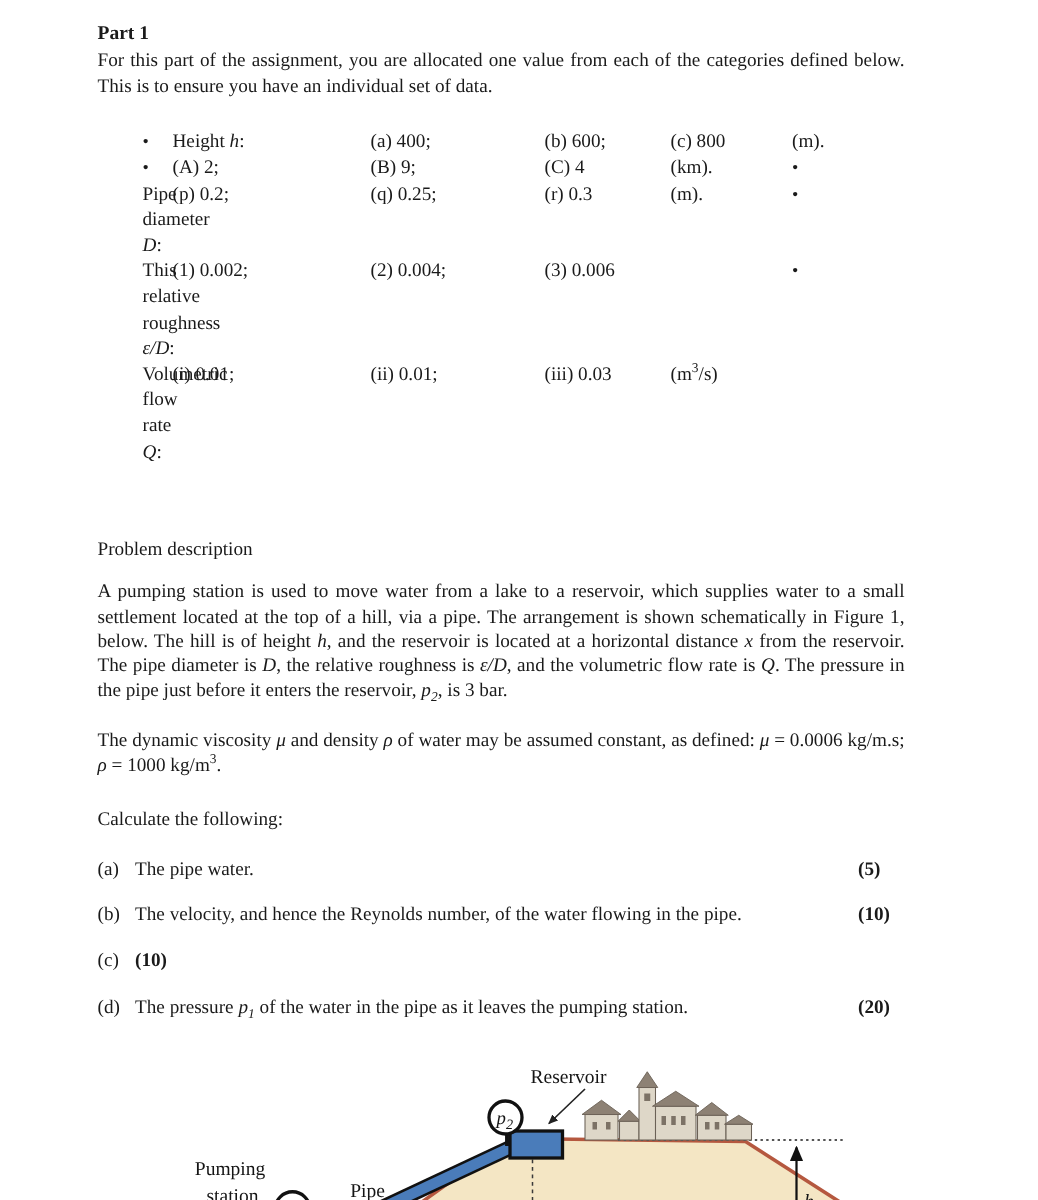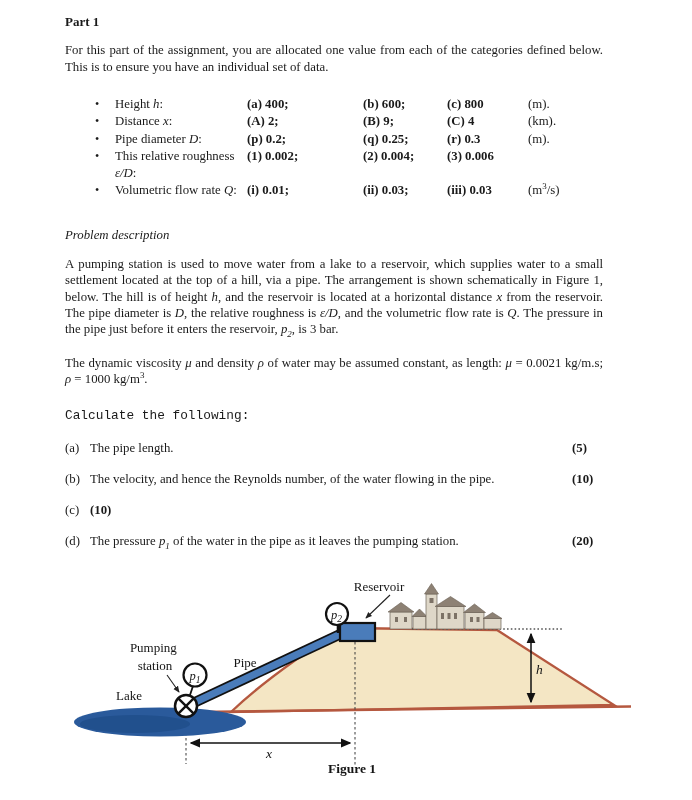--- a/index.html
+++ b/index.html
@@ -3,28 +3,28 @@
 <meta charset="utf-8">
 <style>
   :root{
     --hill-fill:#f4e6c4; --hill-stroke:#b5583f; --pipe-fill:#4a7cba; --ink:#151515;
     --water:#2a5a9b; --water-dark:#17457f; --village-wall:#ded7c8; --village-roof:#8d8174;
   }
   html,body{margin:0;padding:0;background:#ffffff;}
   body{width:692px;height:800px;overflow:hidden;font-family:"Liberation Serif",serif;color:#1a1a1a;}
   .content{padding:14px 89px 0 65px;font-size:12.8px;line-height:16.4px;}
   .part-title{font-weight:bold;font-size:13px;margin:0;}
-  .intro{margin:12px 0 0;text-align:justify;}
+  .intro{margin:2px 0 0;text-align:justify;}
   .alloc{display:grid;grid-template-columns:20px 132px 116px 84px 81px auto;margin:21px 0 0 30px;line-height:17.2px;}
   .alloc .bullet{font-size:12px;}
-  .alloc .opt{font-weight:bold;}
-  .prob-head{margin:28px 0 0;font-style:italic;}
+  .alloc .opt{font-weight:normal;}
+  .prob-head{margin:48px 0 0;}
   .para{margin:12px 0 0;text-align:justify;}
   .para2{margin:17px 0 0;text-align:justify;}
-  .calc{margin:20px 0 0;font-family:Liberation Mono, monospace;}
+  .calc{margin:20px 0 0;}
   .questions{margin:16px 0 0;}
   .q-row{display:flex;margin-bottom:14.5px;}
   .q-label{width:25px;flex:0 0 auto;}
   .q-text{width:482px;flex:0 0 auto;}
   .q-marks{flex:1;font-weight:bold;}
   .it{font-style:italic;}
   sub,sup{font-size:0.7em;line-height:0;}
   .fig{display:block;margin-top:22px;}
   .fig text{font-family:"Liberation Serif",serif;fill:#151515;font-size:13px;}
   .fig .hill{fill:var(--hill-fill);stroke:var(--hill-stroke);stroke-width:2.4;}
@@ -58,21 +58,20 @@
 
   <div class="alloc">
     <div class="bullet">•</div>
     <div><span>Height </span><span class="it">h</span><span>:</span></div>
     <div class="opt">(a) 400;</div>
     <div class="opt">(b) 600;</div>
     <div class="opt">(c) 800</div>
     <div><span>(m).</span></div>
 
     <div class="bullet">•</div>
-    <div><span>Distance </span><span class="it">x</span><span>:</span></div>
     <div class="opt">(A) 2;</div>
     <div class="opt">(B) 9;</div>
     <div class="opt">(C) 4</div>
     <div><span>(km).</span></div>
 
     <div class="bullet">•</div>
     <div><span>Pipe diameter </span><span class="it">D</span><span>:</span></div>
     <div class="opt">(p) 0.2;</div>
     <div class="opt">(q) 0.25;</div>
     <div class="opt">(r) 0.3</div>
@@ -81,37 +80,37 @@
     <div class="bullet">•</div>
     <div><span>This relative roughness </span><span class="it">ε/D</span><span>:</span></div>
     <div class="opt">(1) 0.002;</div>
     <div class="opt">(2) 0.004;</div>
     <div class="opt">(3) 0.006</div>
     <div><span></span></div>
 
     <div class="bullet">•</div>
     <div><span>Volumetric flow rate </span><span class="it">Q</span><span>:</span></div>
     <div class="opt">(i) 0.01;</div>
-    <div class="opt">(ii) 0.03;</div>
+    <div class="opt">(ii) 0.01;</div>
     <div class="opt">(iii) 0.03</div>
     <div><span>(m</span><sup>3</sup><span>/s)</span></div>
   </div>
 
   <p class="prob-head">Problem description</p>
 
   <p class="para"><span>A pumping station is used to move water from a lake to a reservoir, which supplies water to a small settlement located at the top of a hill, via a pipe. The arrangement is shown schematically in Figure 1, below. The hill is of height </span><span class="it">h</span><span>, and the reservoir is located at a horizontal distance </span><span class="it">x</span><span> from the reservoir. The pipe diameter is </span><span class="it">D</span><span>, the relative roughness is </span><span class="it">ε/D</span><span>, and the volumetric flow rate is </span><span class="it">Q</span><span>. The pressure in the pipe just before it enters the reservoir, </span><span class="it">p</span><sub class="it">2</sub><span>, is 3 bar.</span></p>
 
-  <p class="para2"><span>The dynamic viscosity </span><span class="it">μ</span><span> and density </span><span class="it">ρ</span><span> of water may be assumed constant, as length: </span><span class="it">μ</span><span> = 0.0021 kg/m.s; </span><span class="it">ρ</span><span> = 1000 kg/m</span><sup>3</sup><span>.</span></p>
+  <p class="para2"><span>The dynamic viscosity </span><span class="it">μ</span><span> and density </span><span class="it">ρ</span><span> of water may be assumed constant, as defined: </span><span class="it">μ</span><span> = 0.0006 kg/m.s; </span><span class="it">ρ</span><span> = 1000 kg/m</span><sup>3</sup><span>.</span></p>
 
   <p class="calc">Calculate the following:</p>
 
   <div class="questions">
     <div class="q-row">
       <span class="q-label">(a)</span>
-      <span class="q-text"><span>The pipe length.</span></span>
+      <span class="q-text"><span>The pipe water.</span></span>
       <span class="q-marks">(5)</span>
     </div>
     <div class="q-row">
       <span class="q-label">(b)</span>
       <span class="q-text"><span>The velocity, and hence the Reynolds number, of the water flowing in the pipe.</span></span>
       <span class="q-marks">(10)</span>
     </div>
     <div class="q-row">
       <span class="q-label">(c)</span>
       <span class="q-marks">(10)</span>

